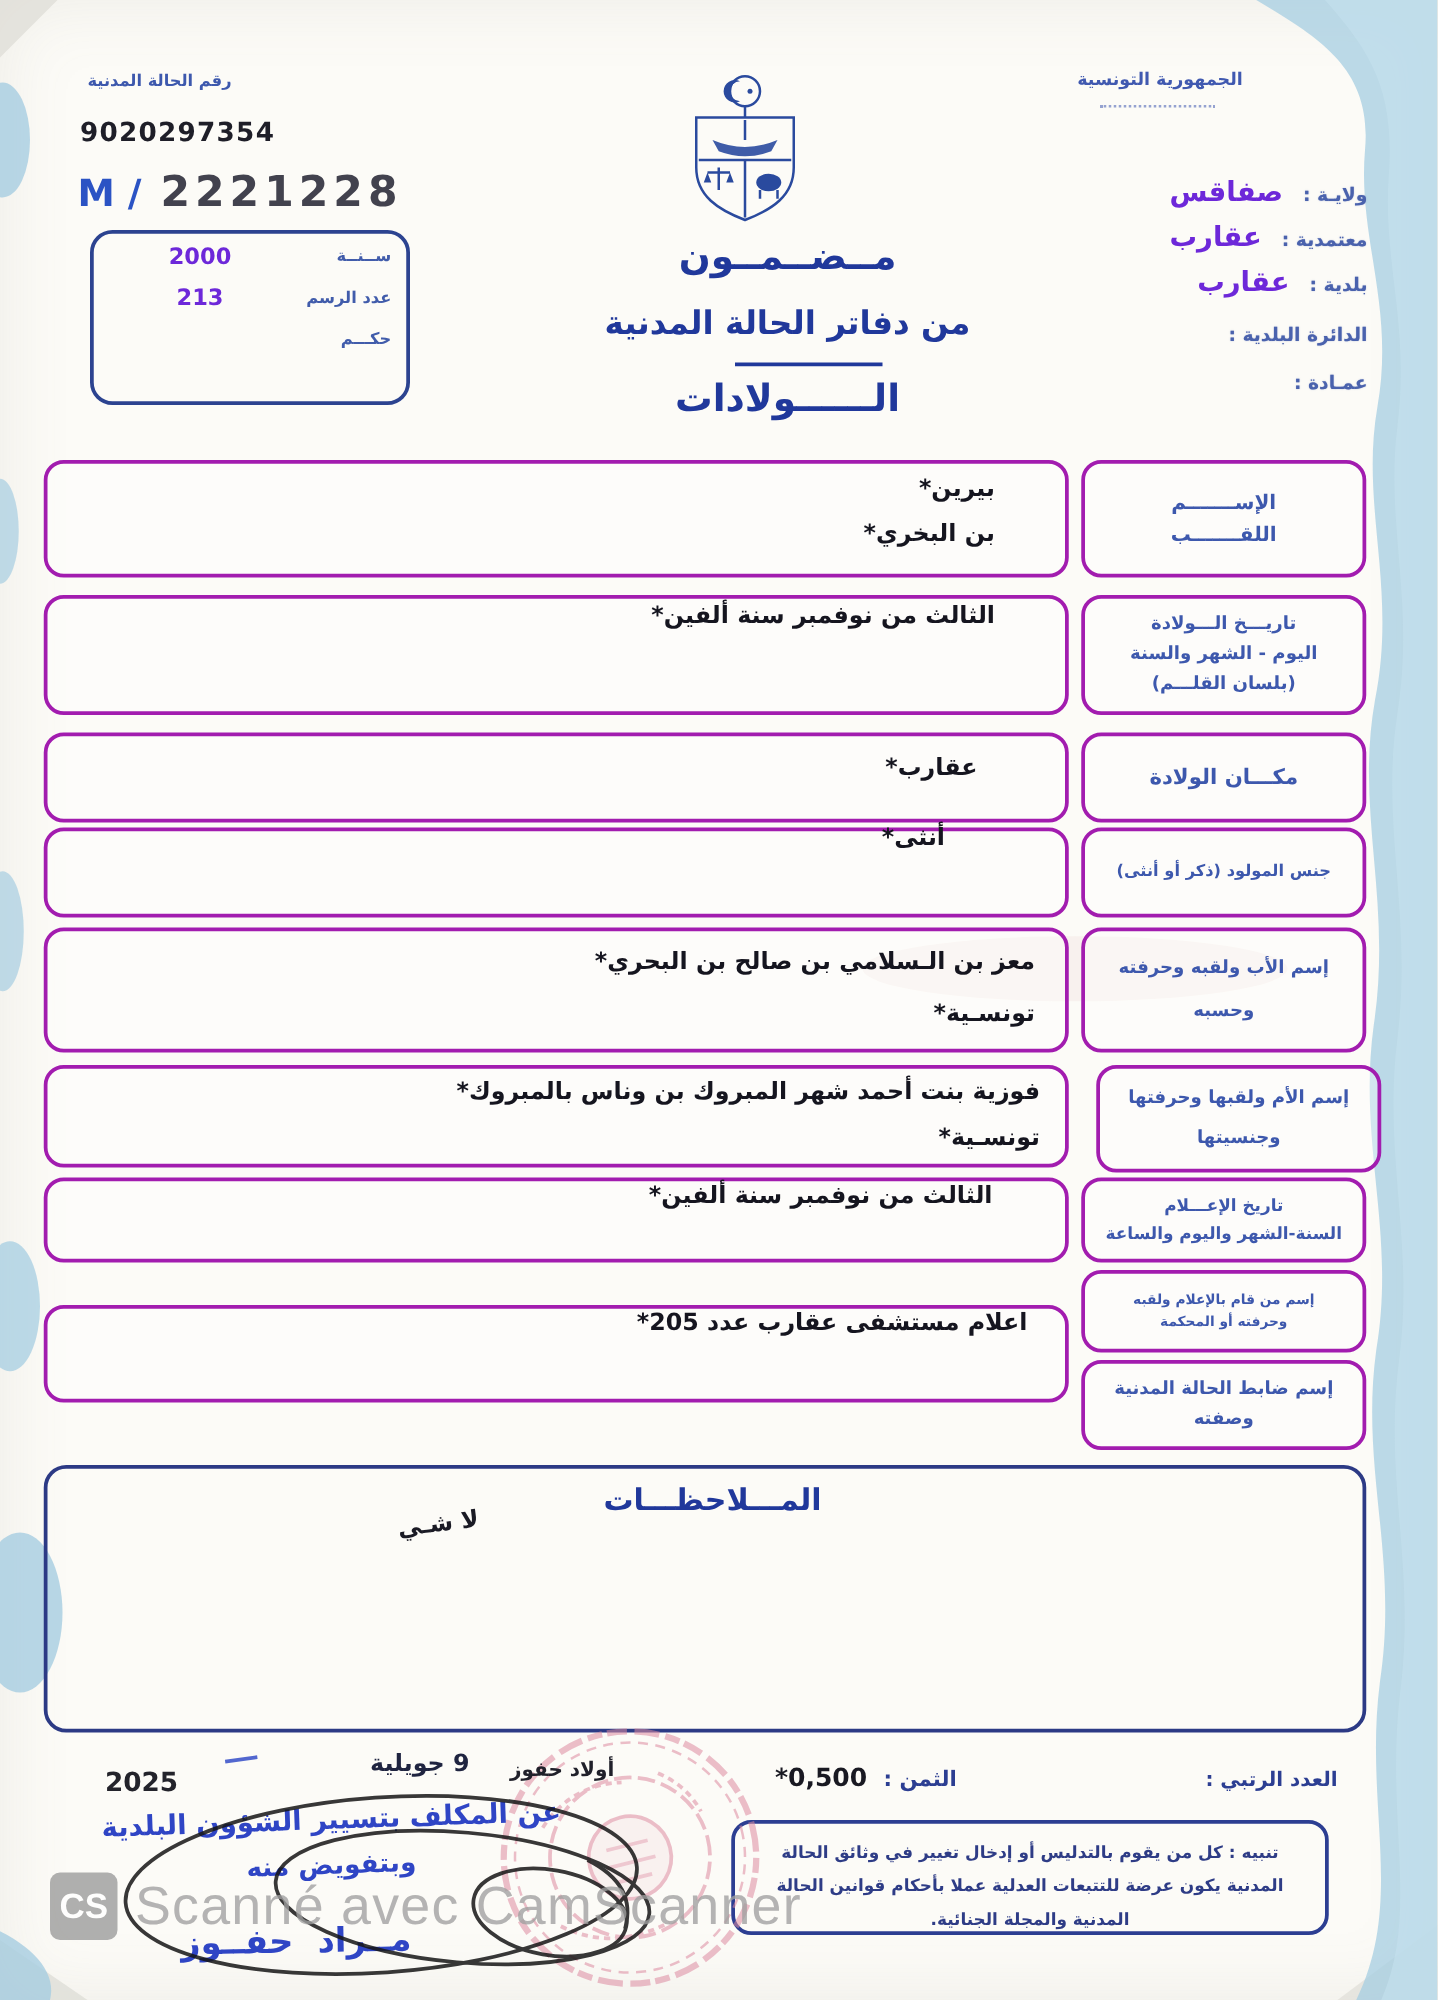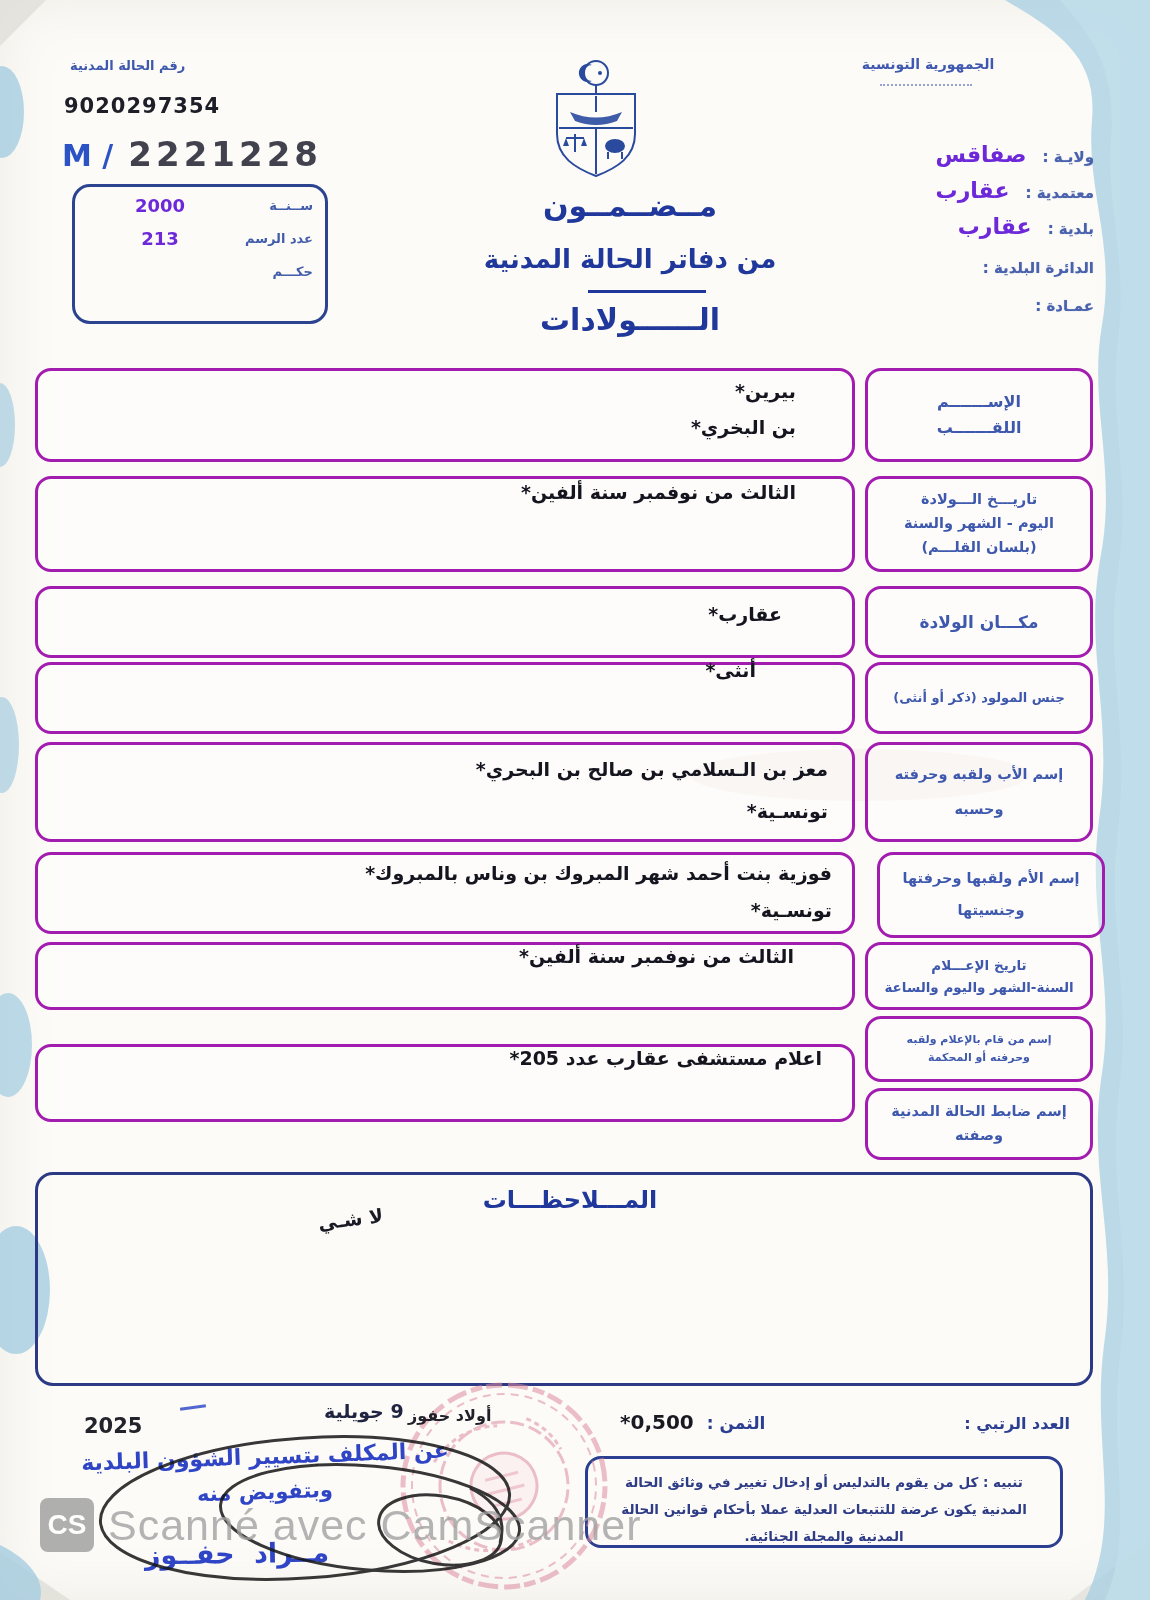--- a/index.html
+++ b/index.html
@@ -58,21 +58,21 @@
   .serial-label{left:930px;top:1414px;width:140px;font-size:16px;font-weight:700;color:#2c3e92;direction:rtl;text-align:right;}
   .price{left:620px;top:1410px;direction:rtl;white-space:nowrap;}
   .price .plabel{font-size:17px;font-weight:700;color:#2c3e92;}
   .price .pvalue{font-size:20px;font-weight:700;color:#191922;margin-right:8px;}
   .warning-box{
     left:585px;top:1456px;width:478px;height:92px;border:3px solid #2c3e92;border-radius:16px;
     box-sizing:border-box;padding:10px 16px;direction:rtl;text-align:center;
     font-size:13.5px;font-weight:600;color:#2e3c86;line-height:2;
   }
   .place{left:408px;top:1406px;font-size:16px;font-weight:700;color:#20202a;direction:rtl;}
-  .date-day{left:296px;top:1400px;font-size:19px;font-weight:700;color:#1f2440;direction:rtl;margin-left:28px;}
+  .date-day{left:296px;top:1400px;font-size:19px;font-weight:700;color:#1f2440;direction:rtl;}
   .date-year{left:84px;top:1414px;font-size:21px;font-weight:700;color:#23232b;}
   .date-dash{left:180px;top:1406px;width:26px;border-top:3px solid #2742c4;transform:rotate(-8deg);opacity:.8;}
   .sign1{left:72px;top:1444px;width:386px;text-align:center;font-size:22px;font-weight:700;color:#2f45c5;direction:rtl;transform:rotate(-2deg);}
   .sign2{left:150px;top:1480px;width:230px;text-align:center;font-size:21px;font-weight:700;color:#2f45c5;direction:rtl;transform:rotate(-2deg);}
   .sign-name{left:82px;top:1538px;width:310px;text-align:center;font-size:27px;font-weight:700;color:#2f45c5;direction:rtl;word-spacing:10px;transform:rotate(-1deg);}
   
   .cam-watermark{left:40px;top:1498px;display:flex;align-items:center;gap:14px;opacity:.78;}
   .cs-badge{width:54px;height:54px;background:#9a9a9a;border-radius:8px;display:flex;align-items:center;justify-content:center;
             color:#fff;font-weight:700;font-size:28px;font-family:"Liberation Sans",sans-serif;}
   .cam-text{font-size:43px;color:#a0a0a0;font-family:"Liberation Sans",sans-serif;letter-spacing:1px;}

